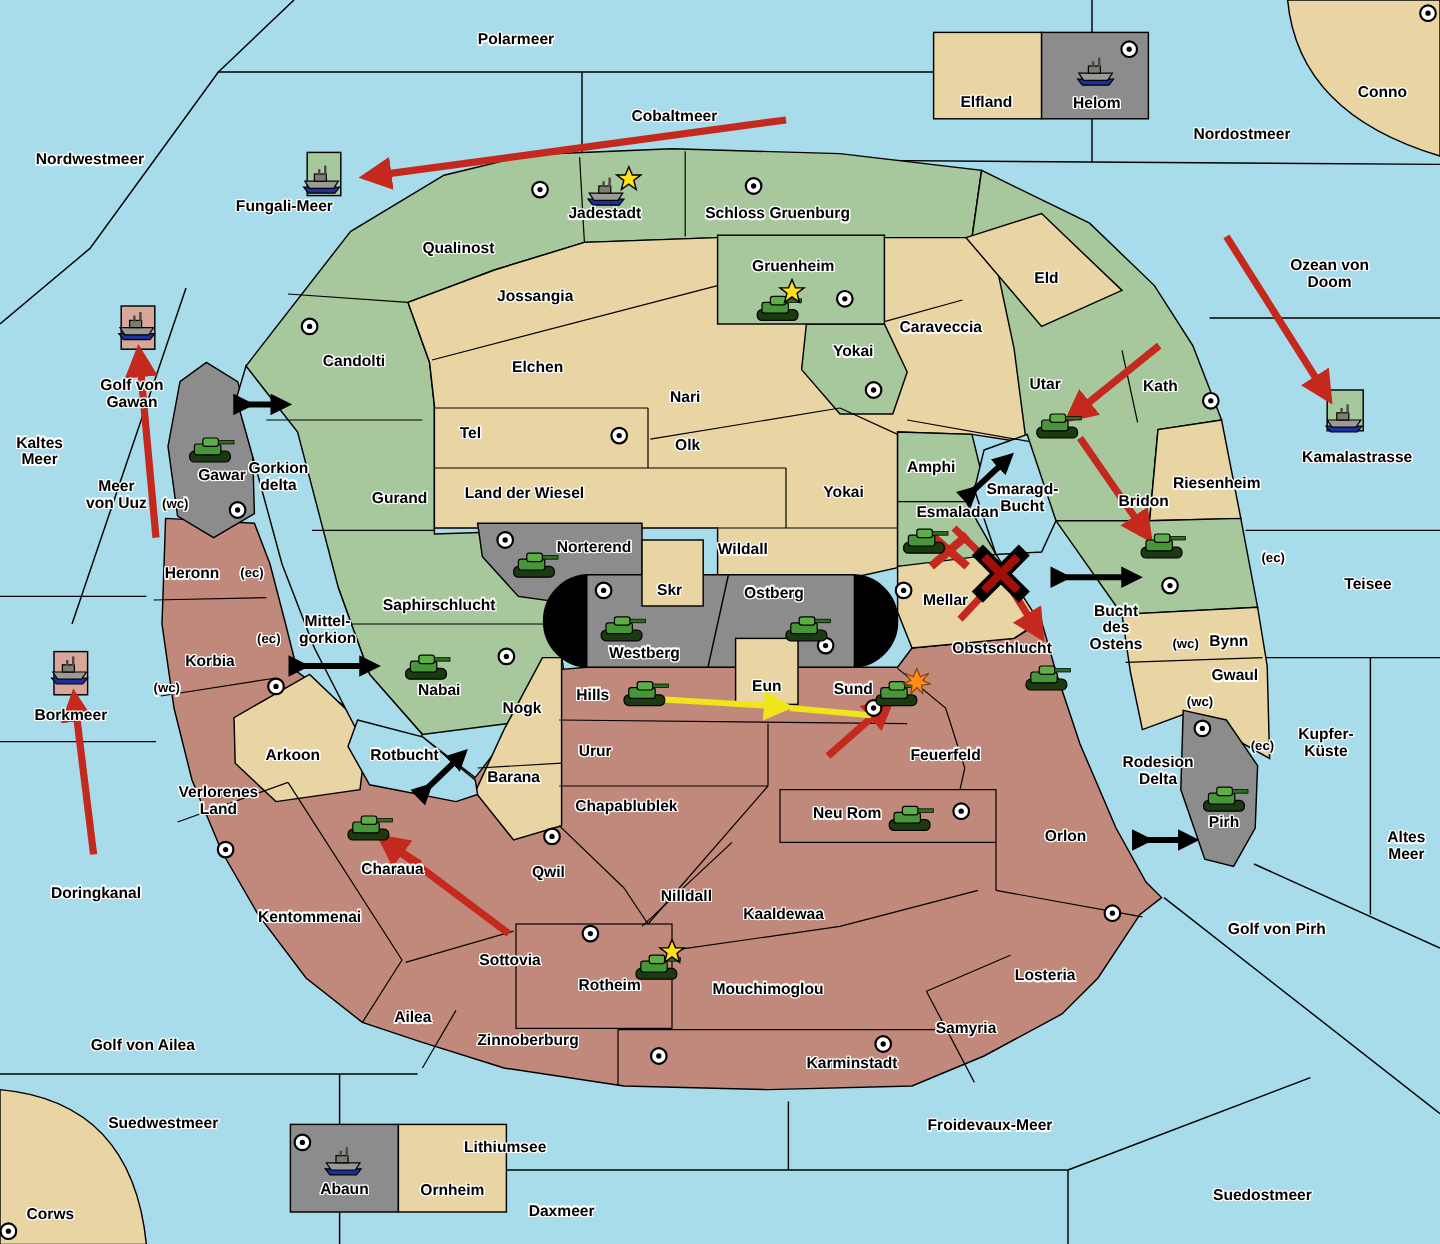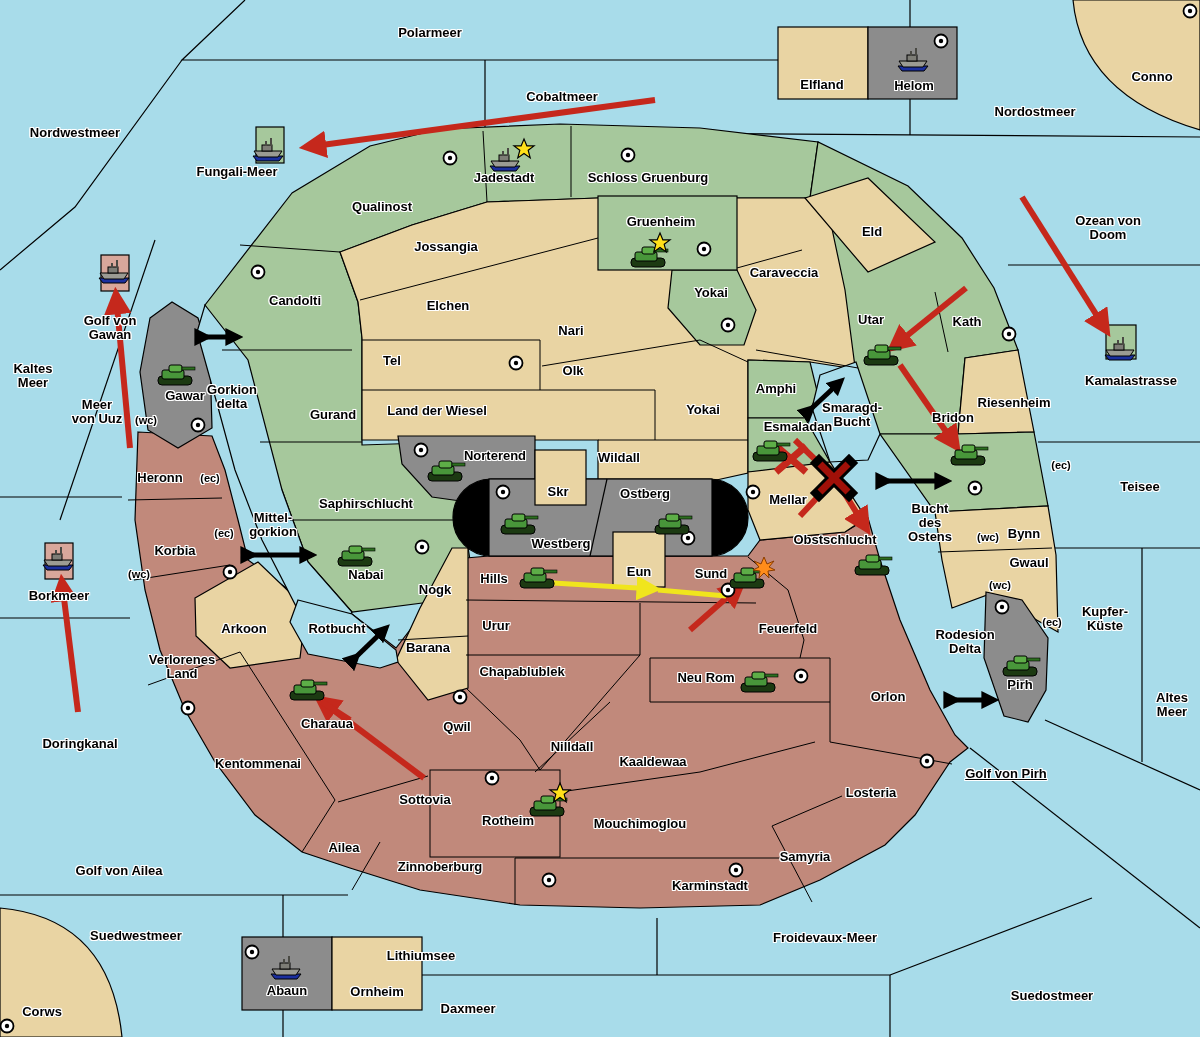--- a/index.html
+++ b/index.html
@@ -256,21 +256,21 @@
       <div class="lbl" style="left: 75px; top: 133px;">Nordwestmeer</div>
       <div class="lbl" style="left: 562px; top: 97px;">Cobaltmeer</div>
       <div class="lbl" style="left: 1035px; top: 112px;">Nordostmeer</div>
       <div class="lbl" style="left: 1108px; top: 228px;">Ozean von Doom</div>
       <div class="lbl" style="left: 1131px; top: 381px;">Kamalastrasse</div>
       <div class="lbl" style="left: 1140px; top: 487px;">Teisee</div>
       <div class="lbl" style="left: 1105px; top: 619px;">Kupfer-
 Küste</div>
       <div class="lbl" style="left: 1172px; top: 705px;">Altes
 Meer</div>
-      <div class="lbl" style="left: 1006px; top: 774px; text-decoration: underline;">Golf von Pirh</div>
+      <div class="lbl" style="left: 1064px; top: 774px;">Golf von Pirh</div>
       <div class="lbl" style="left: 825px; top: 938px;">Froidevaux-Meer</div>
       <div class="lbl" style="left: 1052px; top: 996px;">Suedostmeer</div>
       <div class="lbl" style="left: 468px; top: 1009px;">Daxmeer</div>
       <div class="lbl" style="left: 421px; top: 956px;">Lithiumsee</div>
       <div class="lbl" style="left: 136px; top: 936px;">Suedwestmeer</div>
       <div class="lbl" style="left: 119px; top: 871px;">Golf von Ailea</div>
       <div class="lbl" style="left: 80px; top: 744px;">Doringkanal</div>
       <div class="lbl" style="left: 59px; top: 596px;">Borkmeer</div>
       <div class="lbl" style="left: 33px; top: 376px;">Kaltes
 Meer</div>
@@ -315,21 +315,21 @@
       <div class="lbl" style="left: 788px; top: 427px; padding-left: 20px;">Esmaladan</div>
       <div class="lbl" style="left: 185px; top: 396px;">Gawar</div>
       <div class="lbl" style="left: 160px; top: 478px;">Heronn</div>
       <div class="lbl" style="left: 175px; top: 551px;">Korbia</div>
       <div class="lbl" style="left: 495px; top: 456px;">Norterend</div>
       <div class="lbl" style="left: 619px; top: 458px;">Wildall</div>
       <div class="lbl" style="left: 558px; top: 492px;">Skr</div>
       <div class="lbl" style="left: 645px; top: 494px;">Ostberg</div>
       <div class="lbl" style="left: 788px; top: 500px;">Mellar</div>
       <div class="lbl" style="left: 366px; top: 504px;">Saphirschlucht</div>
-      <div class="lbl" style="left: 537px; top: 544px; margin-left: 24px;">Westberg</div>
+      <div class="lbl" style="left: 537px; top: 544px;">Westberg</div>
       <div class="lbl" style="left: 835px; top: 540px;">Obstschlucht</div>
       <div class="lbl" style="left: 1024px; top: 534px;">Bynn</div>
       <div class="lbl" style="left: 1029px; top: 563px;">Gwaul</div>
       <div class="lbl" style="left: 366px; top: 575px;">Nabai</div>
       <div class="lbl" style="left: 435px; top: 590px;">Nogk</div>
       <div class="lbl" style="left: 494px; top: 579px;">Hills</div>
       <div class="lbl" style="left: 639px; top: 572px;">Eun</div>
       <div class="lbl" style="left: 711px; top: 574px;">Sund</div>
       <div class="lbl" style="left: 496px; top: 626px;">Urur</div>
       <div class="lbl" style="left: 788px; top: 629px;">Feuerfeld</div>
@@ -342,21 +342,21 @@
       <div class="lbl" style="left: 888px; top: 697px;">Orlon</div>
       <div class="lbl" style="left: 1020px; top: 685px;">Pirh</div>
       <div class="lbl" style="left: 327px; top: 724px;">Charaua</div>
       <div class="lbl" style="left: 457px; top: 727px;">Qwil</div>
       <div class="lbl" style="left: 572px; top: 747px;">Nilldall</div>
       <div class="lbl" style="left: 653px; top: 762px;">Kaaldewaa</div>
       <div class="lbl" style="left: 258px; top: 764px;">Kentommenai</div>
       <div class="lbl" style="left: 419px; top: 800px; padding-left: 12px;">Sottovia</div>
       <div class="lbl" style="left: 508px; top: 821px;">Rotheim</div>
       <div class="lbl" style="left: 640px; top: 824px;">Mouchimoglou</div>
-      <div class="lbl" style="left: 871px; top: 793px;">Losteria</div>
+      <div class="lbl" style="left: 871px; top: 813px;">Losteria</div>
       <div class="lbl" style="left: 344px; top: 848px;">Ailea</div>
       <div class="lbl" style="left: 440px; top: 867px;">Zinnoberburg</div>
       <div class="lbl" style="left: 688px; top: 886px; padding-left: 44px;">Karminstadt</div>
       <div class="lbl" style="left: 805px; top: 857px;">Samyria</div>
       <div class="lbl" style="left: 822px; top: 85px;">Elfland</div>
       <div class="lbl" style="left: 914px; top: 86px;">Helom</div>
       <div class="lbl" style="left: 1152px; top: 77px;">Conno</div>
       <div class="lbl" style="left: 287px; top: 991px;">Abaun</div>
       <div class="lbl" style="left: 377px; top: 992px;">Ornheim</div>
       <div class="lbl" style="left: 42px; top: 1012px;">Corws</div>

